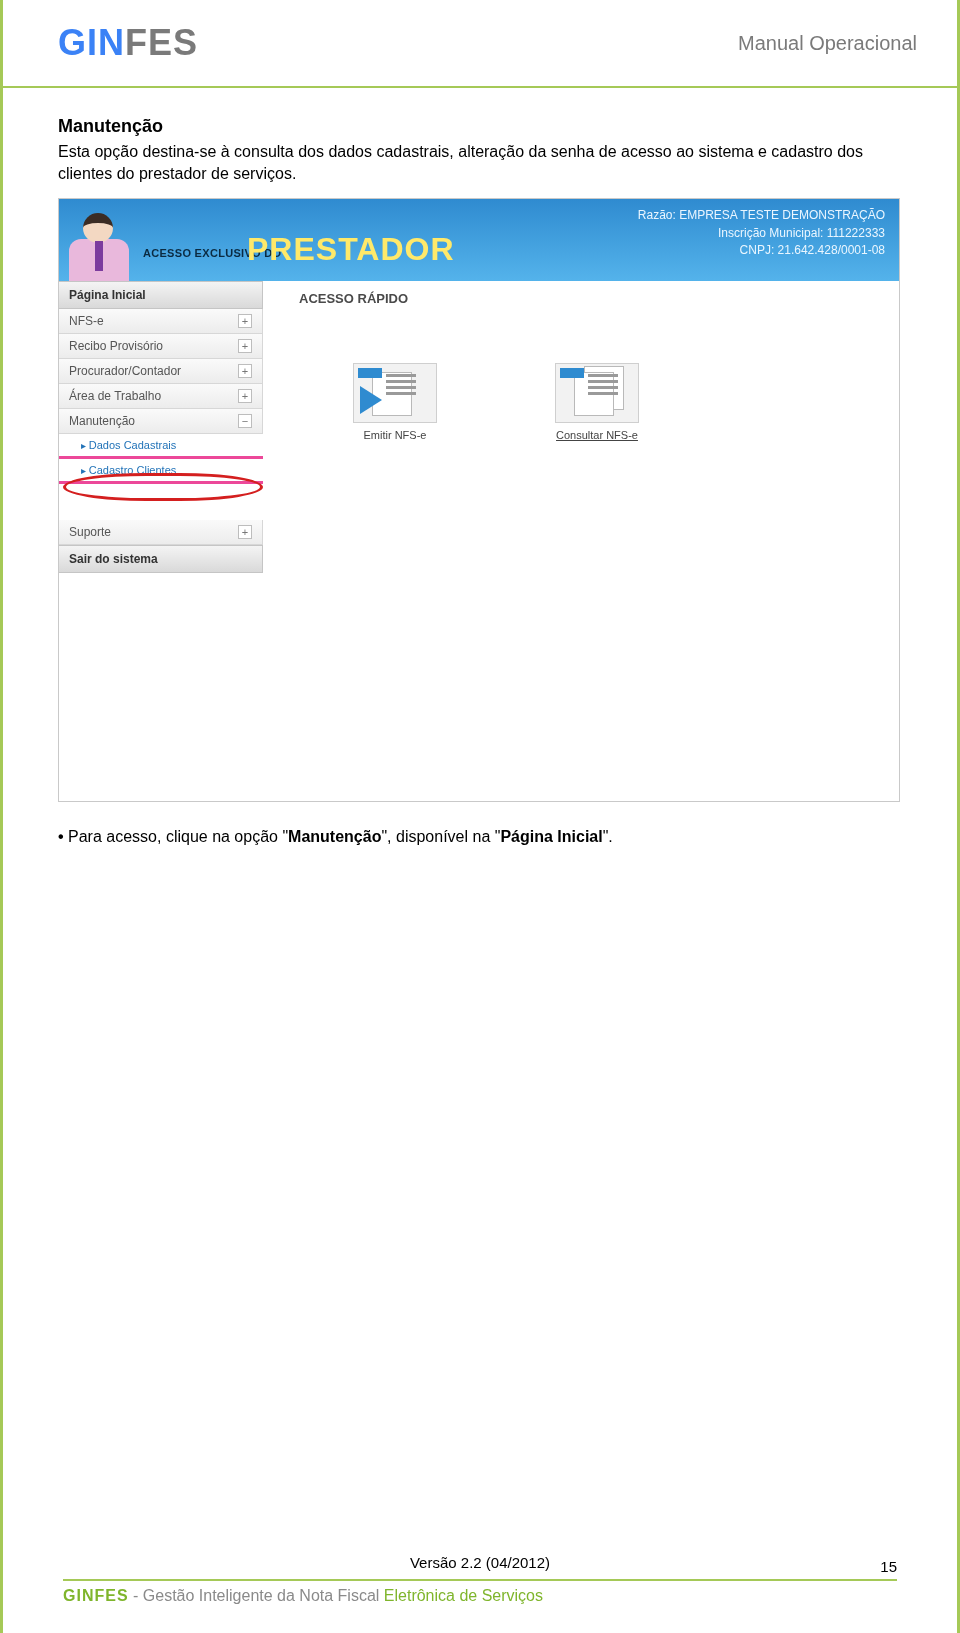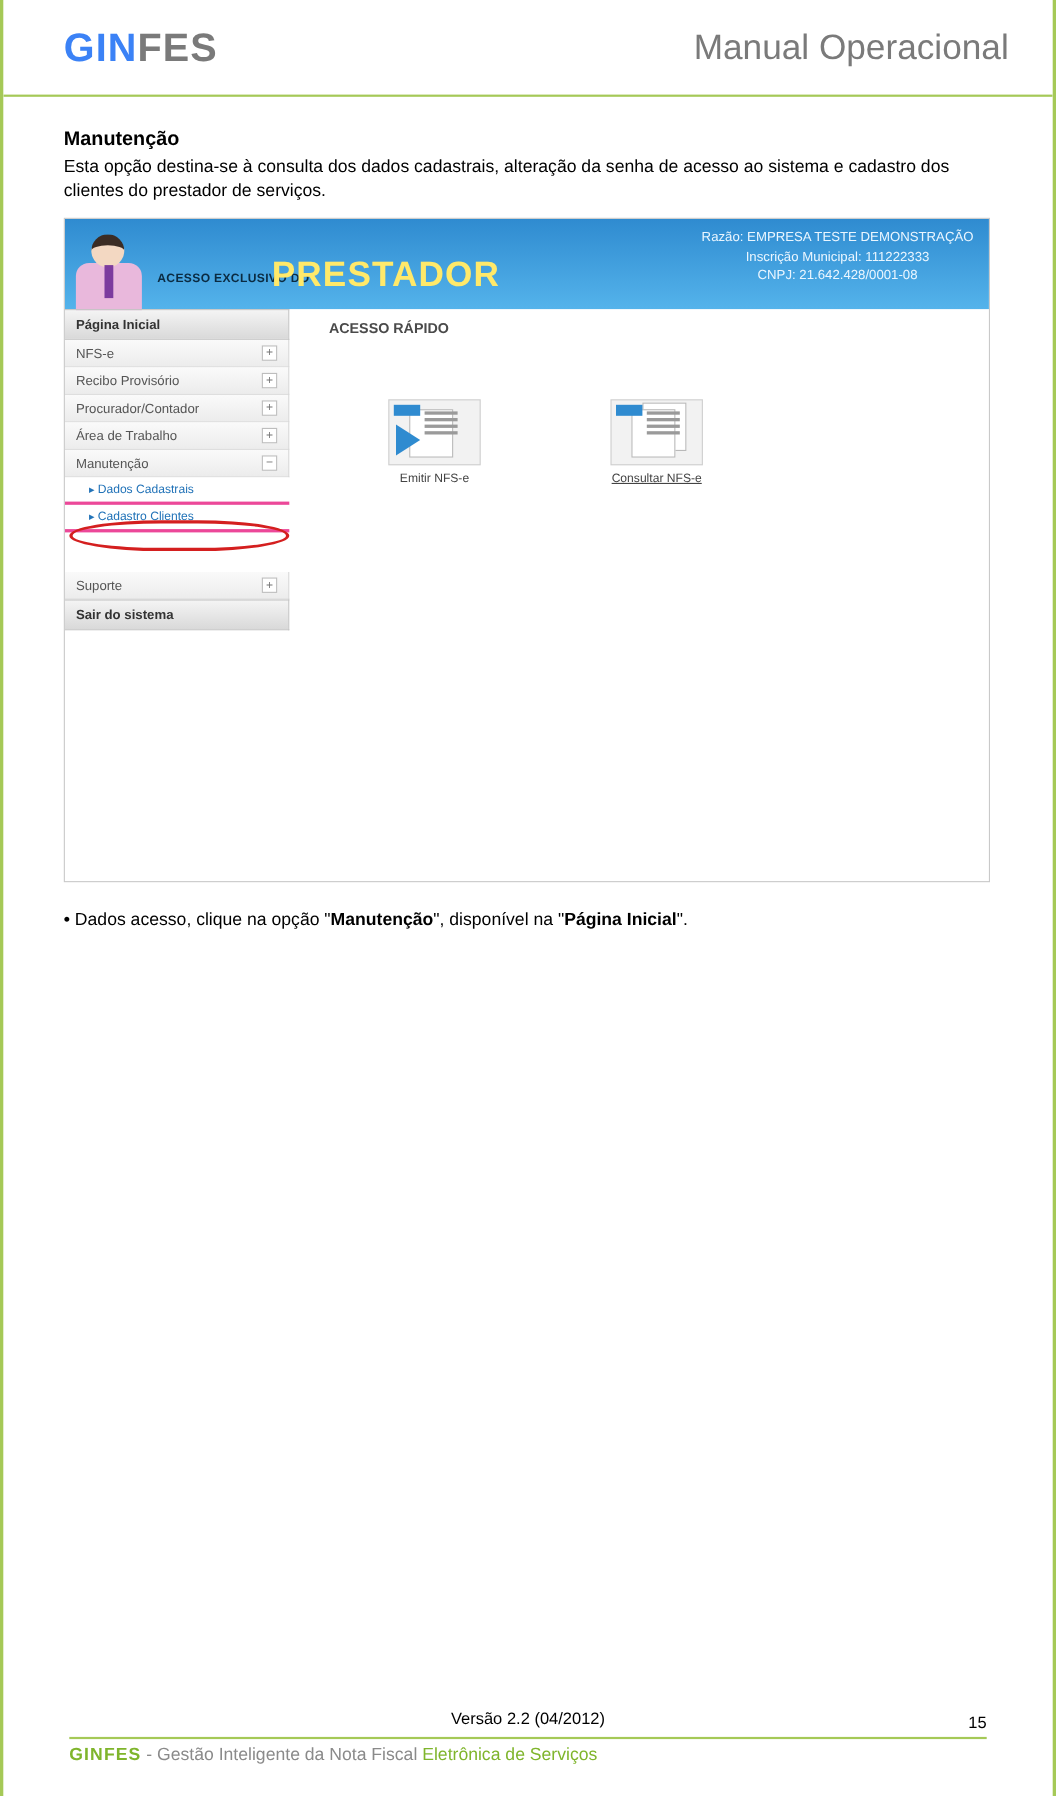--- a/index.html
+++ b/index.html
@@ -24,21 +24,21 @@
   .logo {
     font-family: "Verdana", sans-serif;
     font-weight: 800;
     font-size: 36px;
     letter-spacing: 1px;
   }
   .logo .g1 { color: #3b82f6; }
   .logo .g2 { color: #7a7a7a; }
   .doc-title {
     color: #7a7a7a;
-    font-size: 32px;
+    font-size: 20px;
     font-family: "Trebuchet MS", sans-serif;
   }
   
   .content { padding: 28px 55px 0 55px; color: #000; }
   .content h2 { font-size: 18px; font-weight: bold; margin-bottom: 4px; }
   .content p.desc { font-size: 16px; line-height: 1.35; margin-bottom: 14px; }
 
   
   .shot {
     width: 842px;
@@ -62,21 +62,21 @@
   .avatar .tie { position:absolute; left:26px; top:32px; width:8px; height:30px; background:#7c3b9e;}
   .banner .acc {
     position:absolute; left:84px; top:48px; font-size:11px; color:#0b2b42; font-weight:bold; letter-spacing:0.3px;
   }
   .banner .prest {
     position:absolute; left:188px; top:32px;
     font-size:32px; font-weight:800; color:#ffe96a; letter-spacing:1px;
     font-family:"Trebuchet MS",sans-serif;
   }
   .banner .corp {
-    position:absolute; right:14px; top:8px; font-size:12px; line-height:1.45; color:#eaf6ff; text-align:center;
+    position:absolute; right:14px; top:8px; font-size:12px; line-height:1.45; color:#eaf6ff; text-align:right;
   }
   .acesso-rapido {
     position:absolute; left:240px; top:92px; font-size:13px; color:#4a4a4a; font-weight:bold;
   }
 
   
   .menu {
     position:absolute; left:0; top:82px; width:204px;
     font-size:12px; color:#333;
   }
@@ -212,21 +212,21 @@
           <div class="doc2"></div>
           <div class="doc1"></div>
           <div class="tag"></div>
           <div class="lines"></div>
         </div>
       <div>Consultar NFS-e</div>
     </div>
   </div>
 
   <p class="bullet">
-    <span class="dot"></span><span>Dados acesso, clique na opção "</span><b>Manutenção</b><span>", disponível na "</span><b>Página Inicial</b><span>".</span>
+    <span class="dot"></span><span>Para acesso, clique na opção "</span><b>Manutenção</b><span>", disponível na "</span><b>Página Inicial</b><span>".</span>
   </p>
 </div>
 
 <div class="footer">
   <div class="pagenum">15</div>
   <div class="version">Versão 2.2 (04/2012)</div>
   <div class="foot-rule"></div>
   <div class="foot-brand">
     <span class="fg">GINFES</span><span class="ft"> - </span><span class="ft">Gestão Inteligente da Nota Fiscal </span><span class="fe">Eletrônica de Serviços</span>
   </div>

